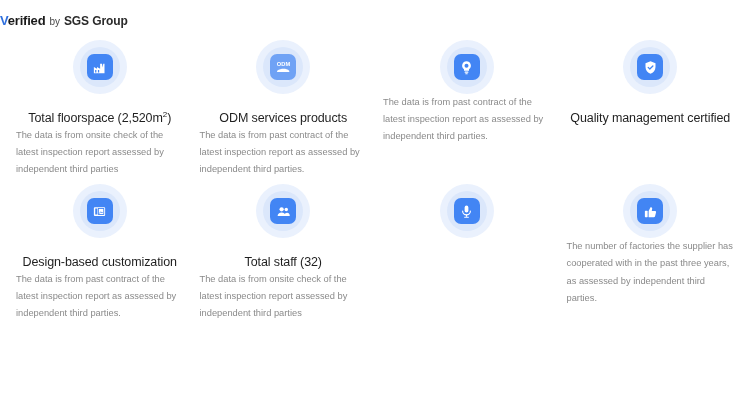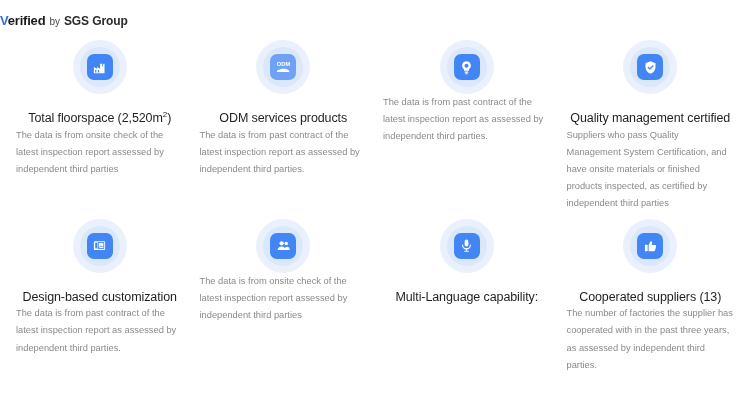--- a/index.html
+++ b/index.html
@@ -185,21 +185,20 @@
   <div class="feature-card row-1">
     <div class="icon-halo">
       <div class="icon-tile">
         <svg width="15" height="15" viewBox="0 0 24 24" aria-hidden="true">
           <path d="M12 2l8 3v6c0 5-3.4 9.2-8 11-4.6-1.8-8-6-8-11V5l8-3z" fill="#ffffff"></path>
           <path d="M8.3 11.8l2.6 2.6 4.9-4.9" stroke="#4285f4" stroke-width="2" fill="none" stroke-linecap="round" stroke-linejoin="round"></path>
         </svg>
       </div>
     </div>
     <div class="card-title">Quality management certified</div>
-    <div class="card-desc">Suppliers who pass Quality Management System Certification, and have onsite materials or finished products inspected, as certified by independent third parties</div>
   </div>
 
   <div class="feature-card row-2">
     <div class="icon-halo">
       <div class="icon-tile">
         <svg width="15" height="15" viewBox="0 0 24 24" aria-hidden="true">
           <rect x="3" y="5" width="18" height="14" rx="1.5" fill="#ffffff"></rect>
           <rect x="5.2" y="7.2" width="3.4" height="9.6" fill="#4285f4"></rect>
           <rect x="10.2" y="7.2" width="8.6" height="9.6" fill="none" stroke="#4285f4" stroke-width="1.4"></rect>
           <path d="M11.6 15.4l2.4-3 1.7 2 1.3-1.6" stroke="#4285f4" stroke-width="1.2" fill="none"></path>
@@ -214,43 +213,42 @@
     <div class="icon-halo">
       <div class="icon-tile">
         <svg width="15" height="15" viewBox="0 0 24 24" fill="#ffffff" aria-hidden="true">
           <circle cx="9" cy="8.5" r="3.4"></circle>
           <path d="M2.6 19c0-3.4 2.9-5.4 6.4-5.4S15.4 15.6 15.4 19z"></path>
           <circle cx="16.4" cy="8.8" r="2.8"></circle>
           <path d="M13.2 19c0-3 2.2-5 4.6-5 2.3 0 4.2 1.7 4.2 5z"></path>
         </svg>
       </div>
     </div>
+    <div class="card-title">Total staff (32)</div>
     <div class="card-desc">The data is from onsite check of the latest inspection report assessed by independent third parties</div>
   </div>
 
   <div class="feature-card row-2">
     <div class="icon-halo">
       <div class="icon-tile">
         <svg width="15" height="15" viewBox="0 0 24 24" fill="#ffffff" aria-hidden="true">
           <rect x="9" y="2.5" width="6" height="11" rx="3"></rect>
           <path d="M5.8 11.2a6.2 6.2 0 0 0 12.4 0" stroke="#ffffff" stroke-width="1.8" fill="none" stroke-linecap="round"></path>
           <rect x="11.1" y="17" width="1.8" height="3.4"></rect>
           <rect x="8.2" y="20.2" width="7.6" height="1.7" rx="0.8"></rect>
         </svg>
       </div>
     </div>
-    <div class="card-title">Multi-Language capability:</div>
   </div>
 
   <div class="feature-card row-2">
     <div class="icon-halo">
       <div class="icon-tile">
         <svg width="15" height="15" viewBox="0 0 24 24" fill="#ffffff" aria-hidden="true">
           <path d="M9 21h8.3c1 0 1.8-.6 2-1.5l1.6-6.2c.3-1.1-.6-2.1-1.7-2.1H14l.7-3.6c.2-1.1-.5-2.2-1.6-2.4-.6-.1-1.2.2-1.5.7L9 11.2V21z"></path>
           <rect x="3" y="10.8" width="4.4" height="10.2" rx="1"></rect>
         </svg>
       </div>
     </div>
-    <div class="card-title">Cooperated suppliers (13)</div>
     <div class="card-desc">The number of factories the supplier has cooperated with in the past three years, as assessed by independent third parties.</div>
   </div>
 
 </div>
 
 </body></html>

